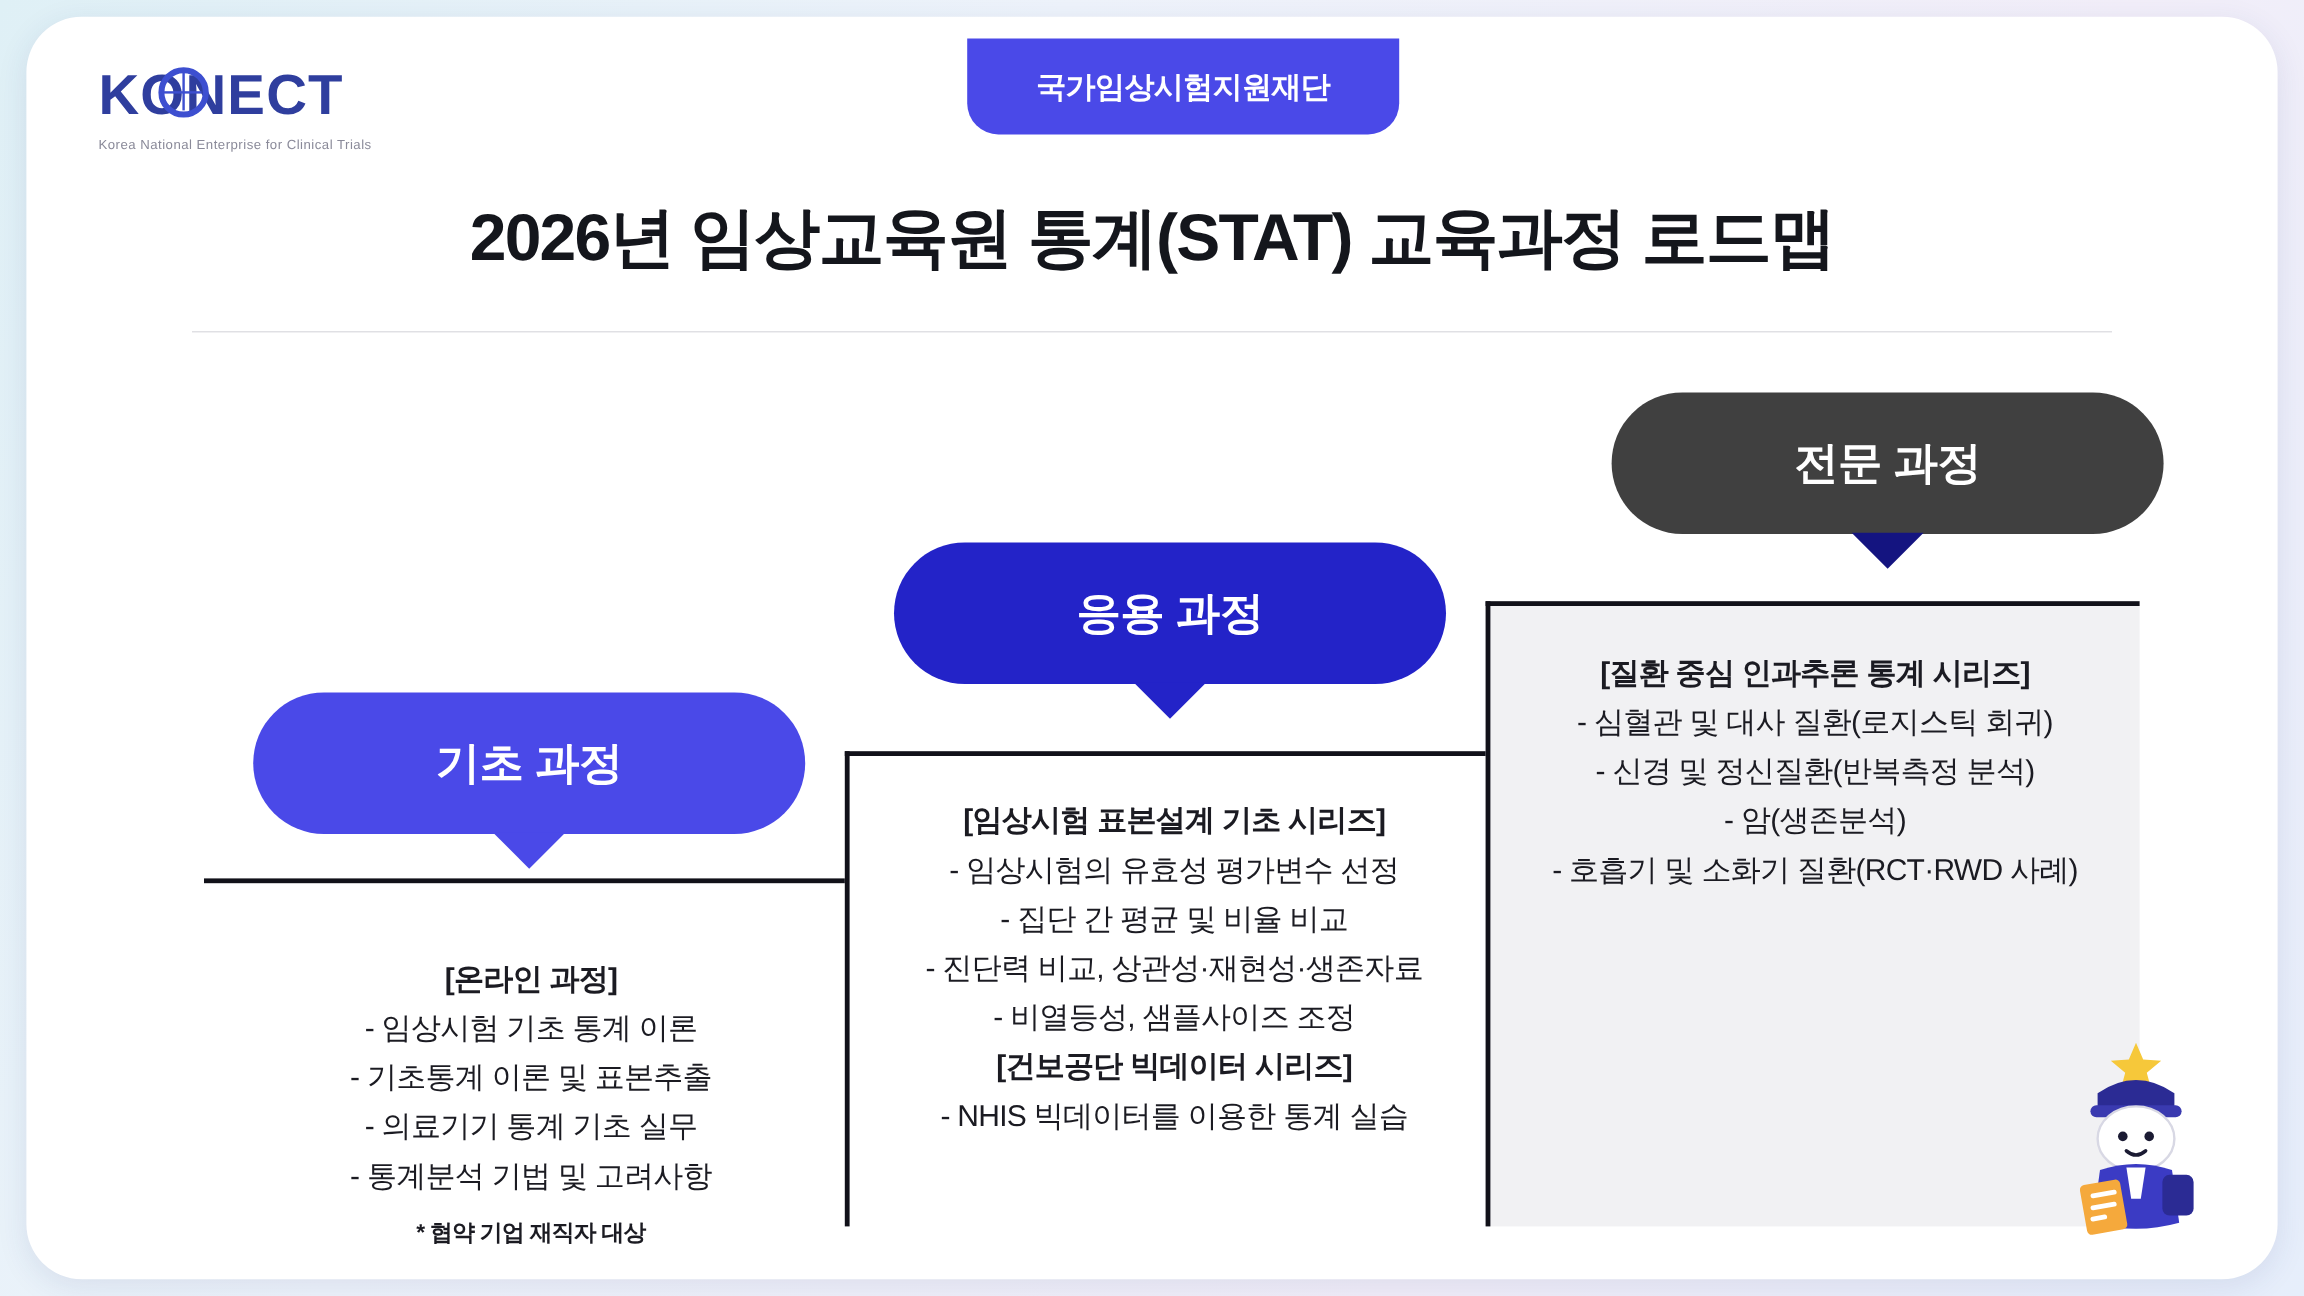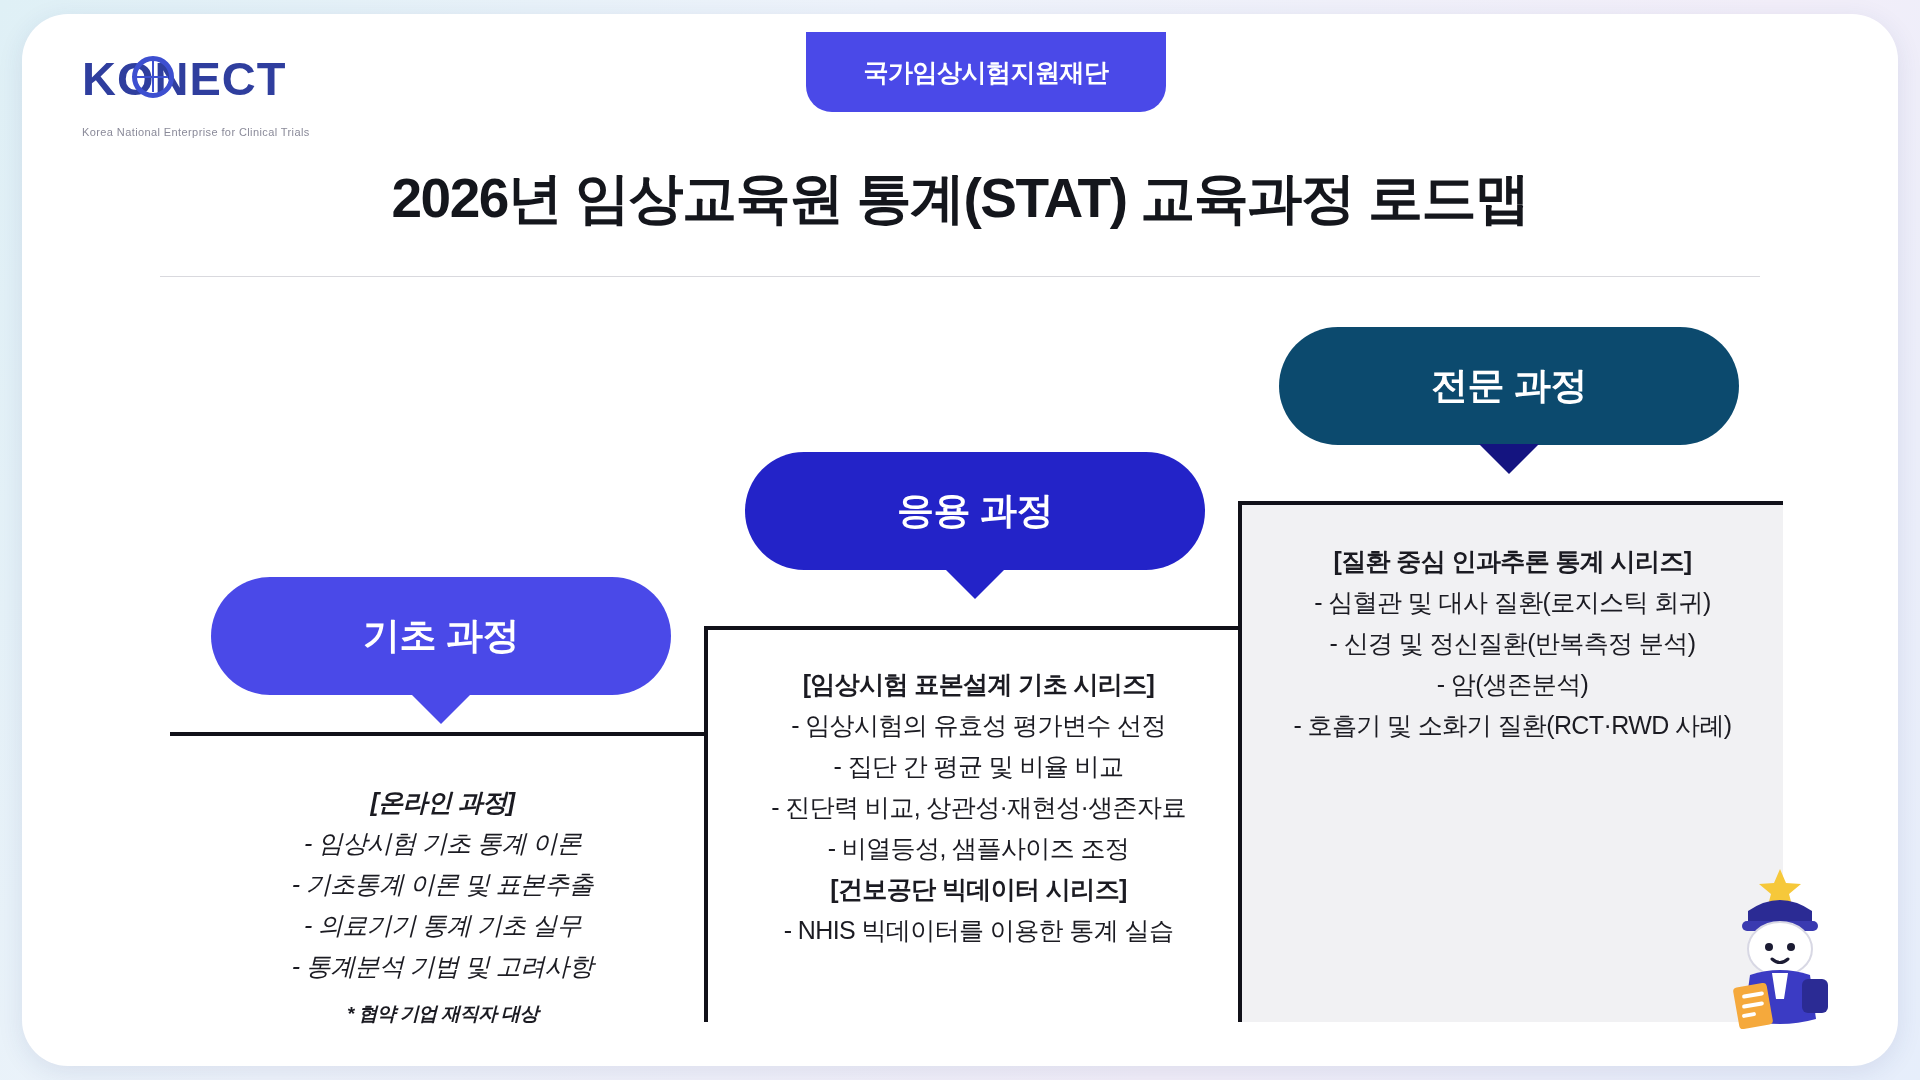--- a/index.html
+++ b/index.html
@@ -67,21 +67,21 @@
     font-weight: bold;
     color: #2f3e9e;
     letter-spacing: 1px;
     line-height: 54px;
     white-space: nowrap;
   }
   .logo-sub {
     font-size: 11px;
     color: #8a8a99;
     letter-spacing: 0.4px;
-    margin-top: 20px;
+    margin-top: 9px;
     white-space: nowrap;
   }
   .logo-globe {
     position: absolute;
     left: 50px;
     top: 4px;
     width: 42px;
     height: 42px;
     border-radius: 50%;
     border: 5px solid #3d4fd0;
@@ -172,21 +172,21 @@
     position: absolute;
     left: 0;
     top: 0;
     width: 100%;
     text-align: center;
     font-size: 25px;
     color: #1b1b22;
     line-height: 41px;
     letter-spacing: -0.6px;
   }
-  .step-basic .step-body { padding-top: 46px; font-style: italic; }
+  .step-basic .step-body { padding-top: 60px; }
   .step-applied .step-body { padding-top: 34px; }
   .step-expert .step-body { padding-top: 36px; }
 
   .step-body .hd {
     font-weight: bold;
   }
   .step-body .note {
     font-size: 19px;
     font-weight: bold;
     color: #1b1b22;
@@ -218,25 +218,25 @@
     background: #4a49e8;
   }
   .pill-applied {
     left: 723px;
     top: 438px;
     width: 460px;
     height: 118px;
     background: #2323c8;
   }
   .pill-expert {
-    left: 1257px;
+    left: 1321px;
     top: 313px;
     width: 460px;
     height: 118px;
-    background: #0c4a6e;
+    background: #404040;
   }
   .pill-arrow {
     position: absolute;
     left: 50%;
     bottom: -29px;
     margin-left: -30px;
     width: 0;
     height: 0;
     border-left: 30px solid transparent;
     border-right: 30px solid transparent;

